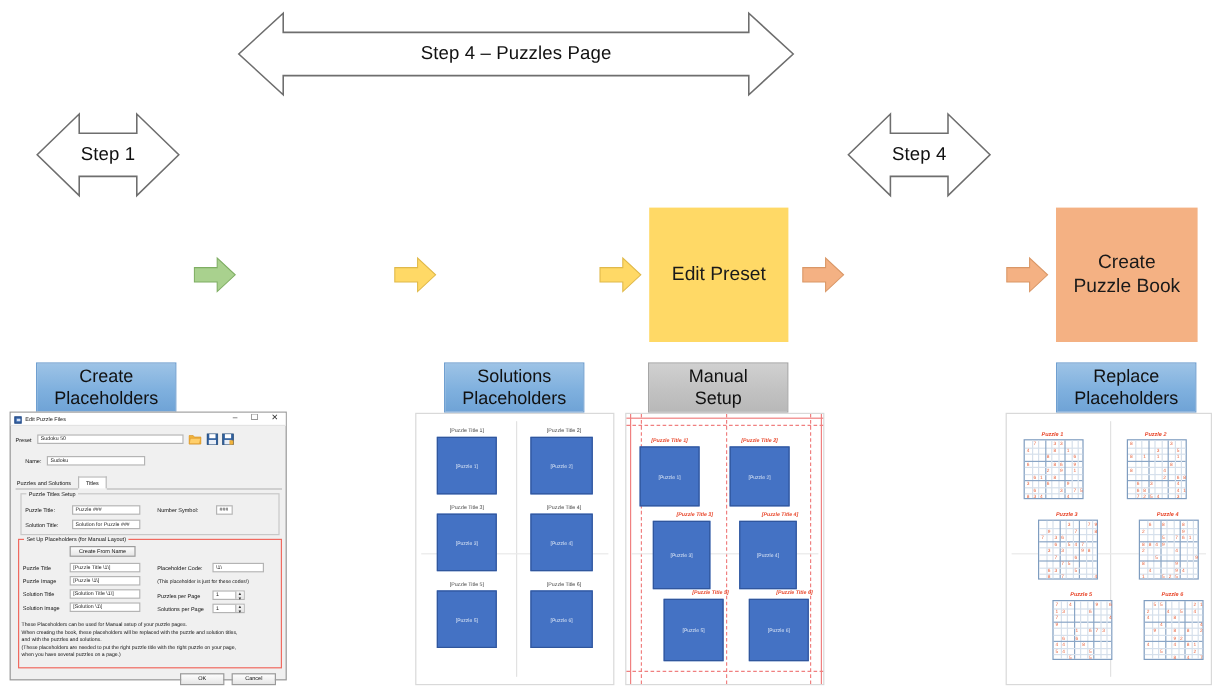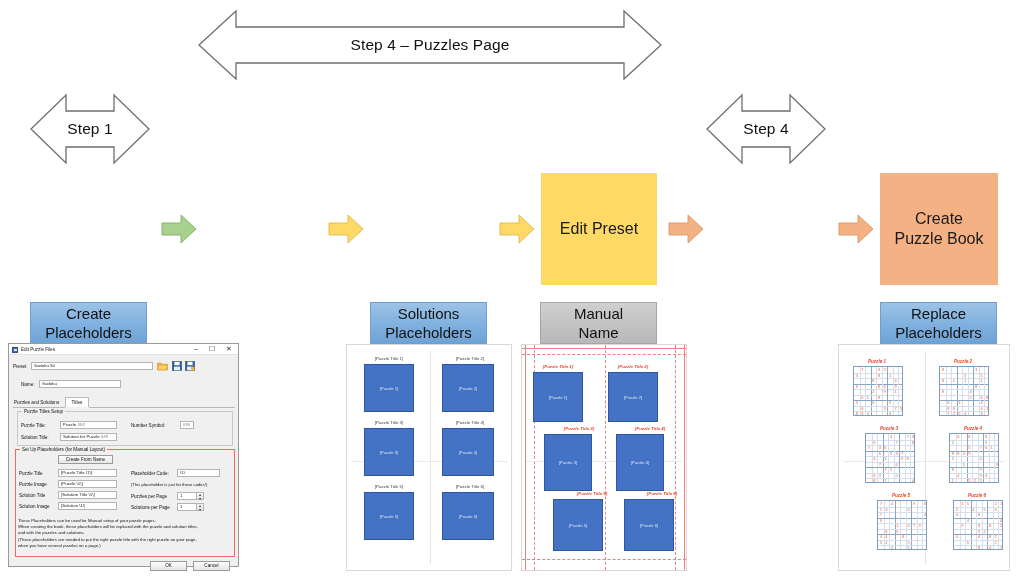--- a/index.html
+++ b/index.html
@@ -195,21 +195,21 @@
   <div class="callout blue" style="left:370px; top:302px; width:117px; height:42px;">
     <div>
       <div>Solutions</div>
       <div>Placeholders</div>
     </div>
   </div>
 
   <div class="callout grey" style="left:540px; top:302px; width:117px; height:42px;">
     <div>
       <div>Manual</div>
-      <div>Name</div>
+      <div>Setup</div>
     </div>
   </div>
 
   <div class="callout blue" style="left:880px; top:302px; width:117px; height:42px;">
     <div>
       <div>Replace</div>
       <div>Placeholders</div>
     </div>
   </div>
 

